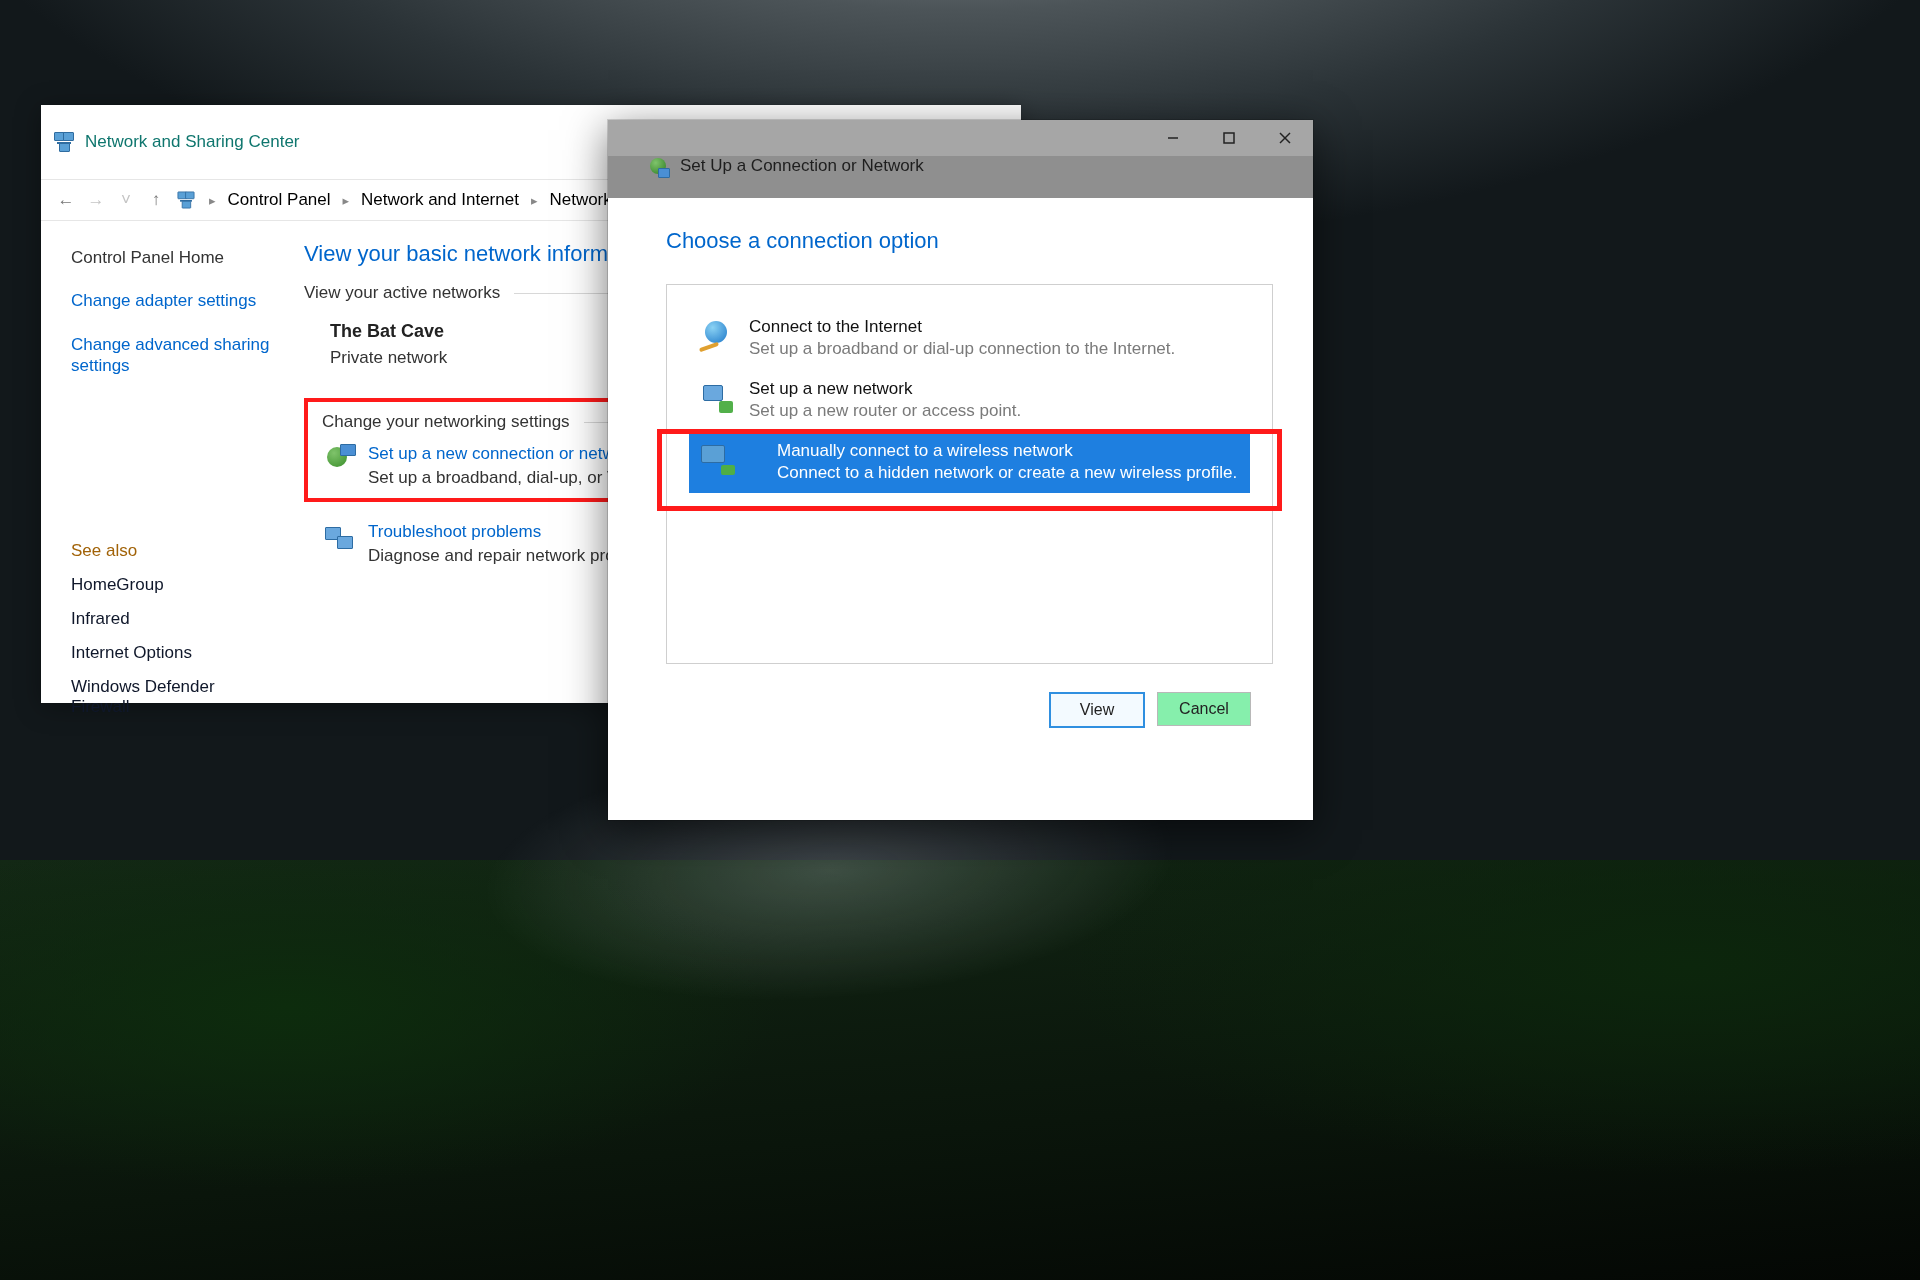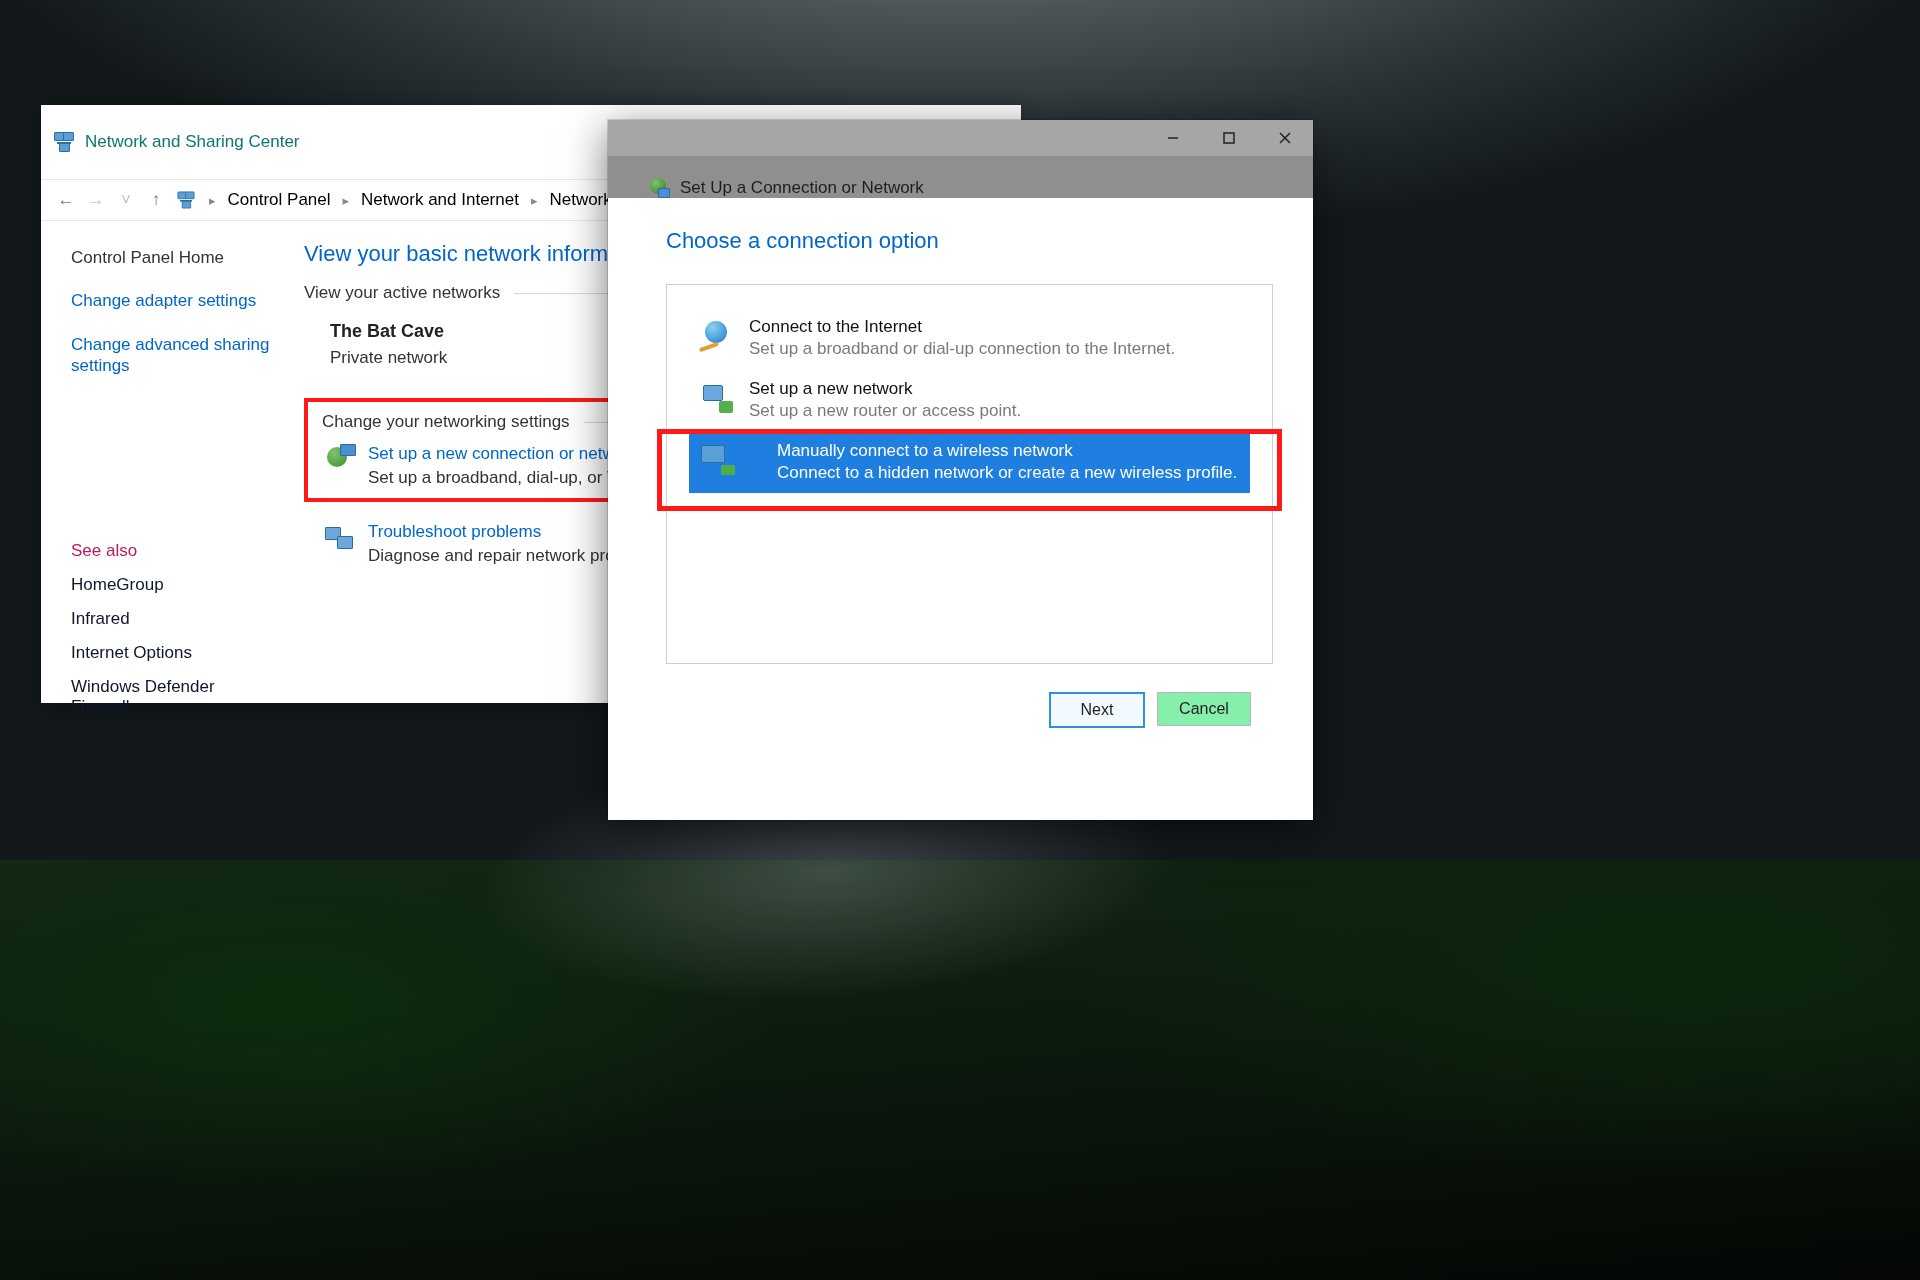--- a/index.html
+++ b/index.html
@@ -99,21 +99,21 @@
     box-sizing:border-box;
     font-size:17px;
   }
   .nsc-left .link{
     color:#0066cc;
     margin-bottom:22px;
     line-height:1.25;
     cursor:pointer;
   }
   .nsc-left .hdr{
-    color:#be185d;
+    color:#a16207;
     margin-top:165px;
     margin-bottom:14px;
   }
   .nsc-left .slink{
     color:#0f172a;
     margin-bottom:14px;
     cursor:pointer;
   }
 
   .nsc-main{
@@ -180,21 +180,21 @@
   .wiz-tb .sysbtn{
     width:56px;height:36px;
     display:flex;align-items:center;justify-content:center;
     color:#222;font-size:16px;
   }
   .wiz-tb .sysbtn svg{display:block;}
   .wiz-subtb{
     height:42px;
     background:#8f8f8f;
     display:flex;
-    align-items:flex-end;
+    align-items:flex-start;
     gap:10px;
     padding-left:40px;
     color:#1e1e1e;
     font-size:17px;
   }
   .wiz-subtb .gic{width:22px;height:22px;position:relative;flex:0 0 22px;}
   .wiz-subtb .gic::before{content:"";position:absolute;left:2px;top:2px;width:16px;height:16px;border-radius:50%;background:radial-gradient(circle at 35% 30%, #7fc36b, #2e7d23);} 
   .wiz-subtb .gic::after{content:"";position:absolute;right:0;bottom:0;width:10px;height:8px;background:#4a8fd4;border:1px solid #2d6ca3;border-radius:1px;}
 
   .wiz-body{
@@ -404,17 +404,17 @@
           <div class="t">Manually connect to a wireless network</div>
           <div class="d">Connect to a hidden network or create a new wireless profile.</div>
         </span>
       </div>
 
 
       <div class="highlight-box2"></div>
     </div>
 
     <div class="wiz-buttons">
-      <div class="btn focus">Next</div>
+      <div class="btn focus">View</div>
       <div class="btn">Cancel</div>
     </div>
   </div>
 </div>
 
 </body></html>

